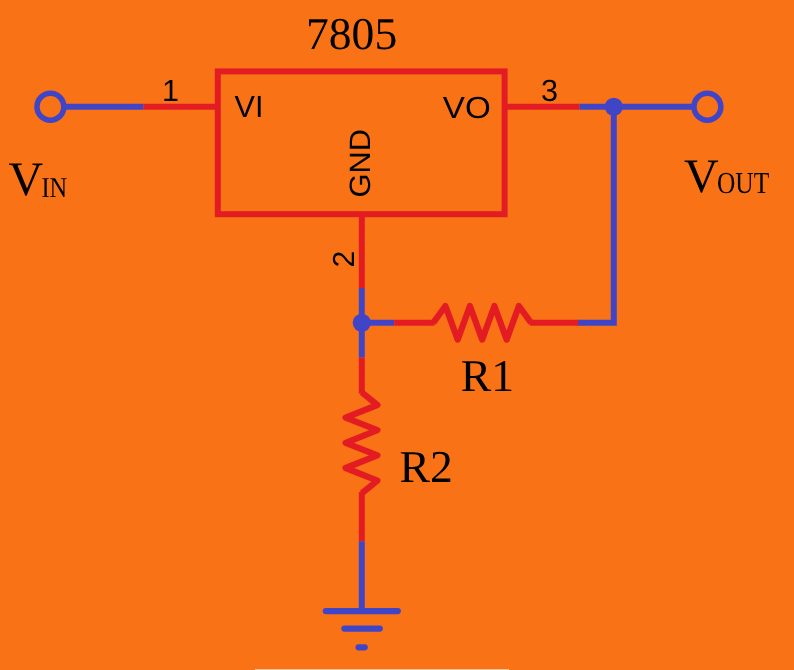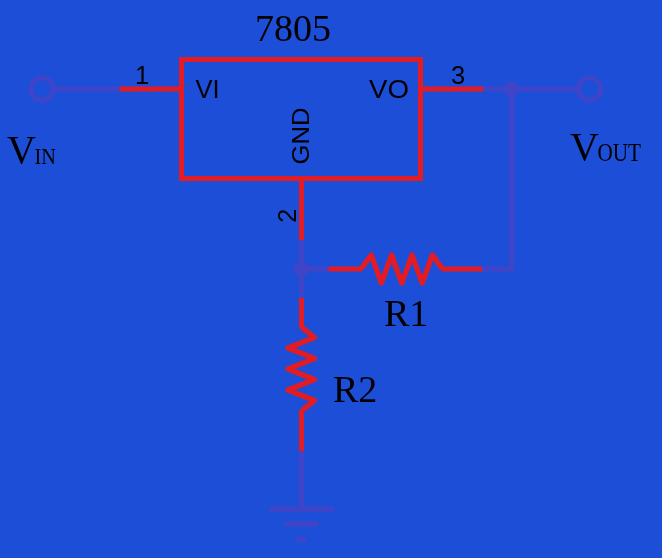--- a/index.html
+++ b/index.html
@@ -1,16 +1,16 @@
 <!DOCTYPE html>
 <html><head>
 <meta charset="utf-8">
 <style>
   html,body{margin:0;padding:0;background:#ffffff;}
-  .wrap{width:662px;height:558px;position:relative;overflow:hidden;background:#1d4ed8;}
+  .wrap{width:662px;height:558px;position:relative;overflow:hidden;background:#f97316;}
   svg{display:block;}
 </style>
 </head>
 <body>
 <div class="wrap">
 <svg width="662" height="558" viewBox="0 0 662 558" xmlns="http://www.w3.org/2000/svg">
 
   <rect x="181.5" y="59.5" width="239" height="119" fill="none" stroke="#e31c24" stroke-width="5"></rect>
 
   <line x1="54" y1="89" x2="119.5" y2="89" stroke="#4045c8" stroke-width="5"></line>

